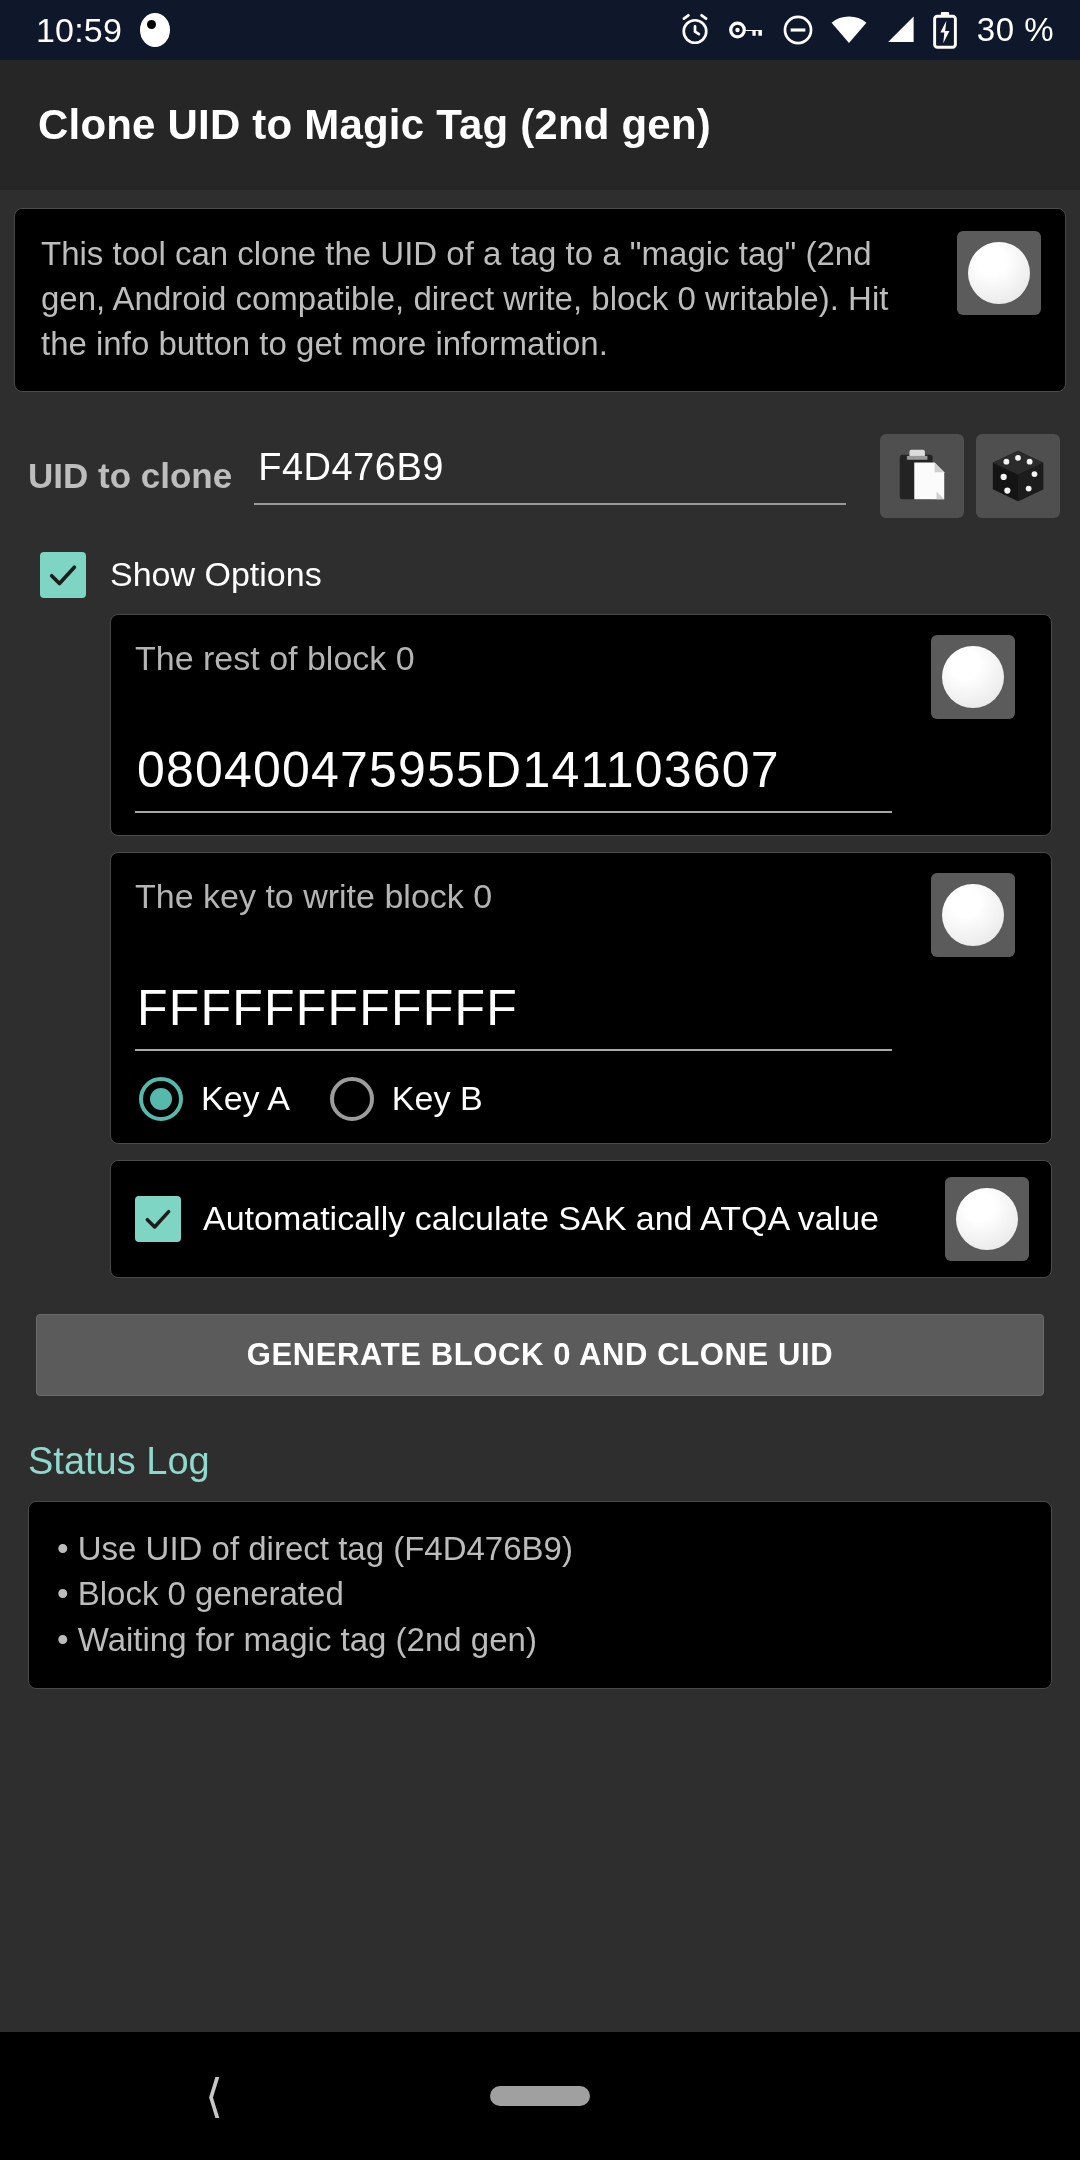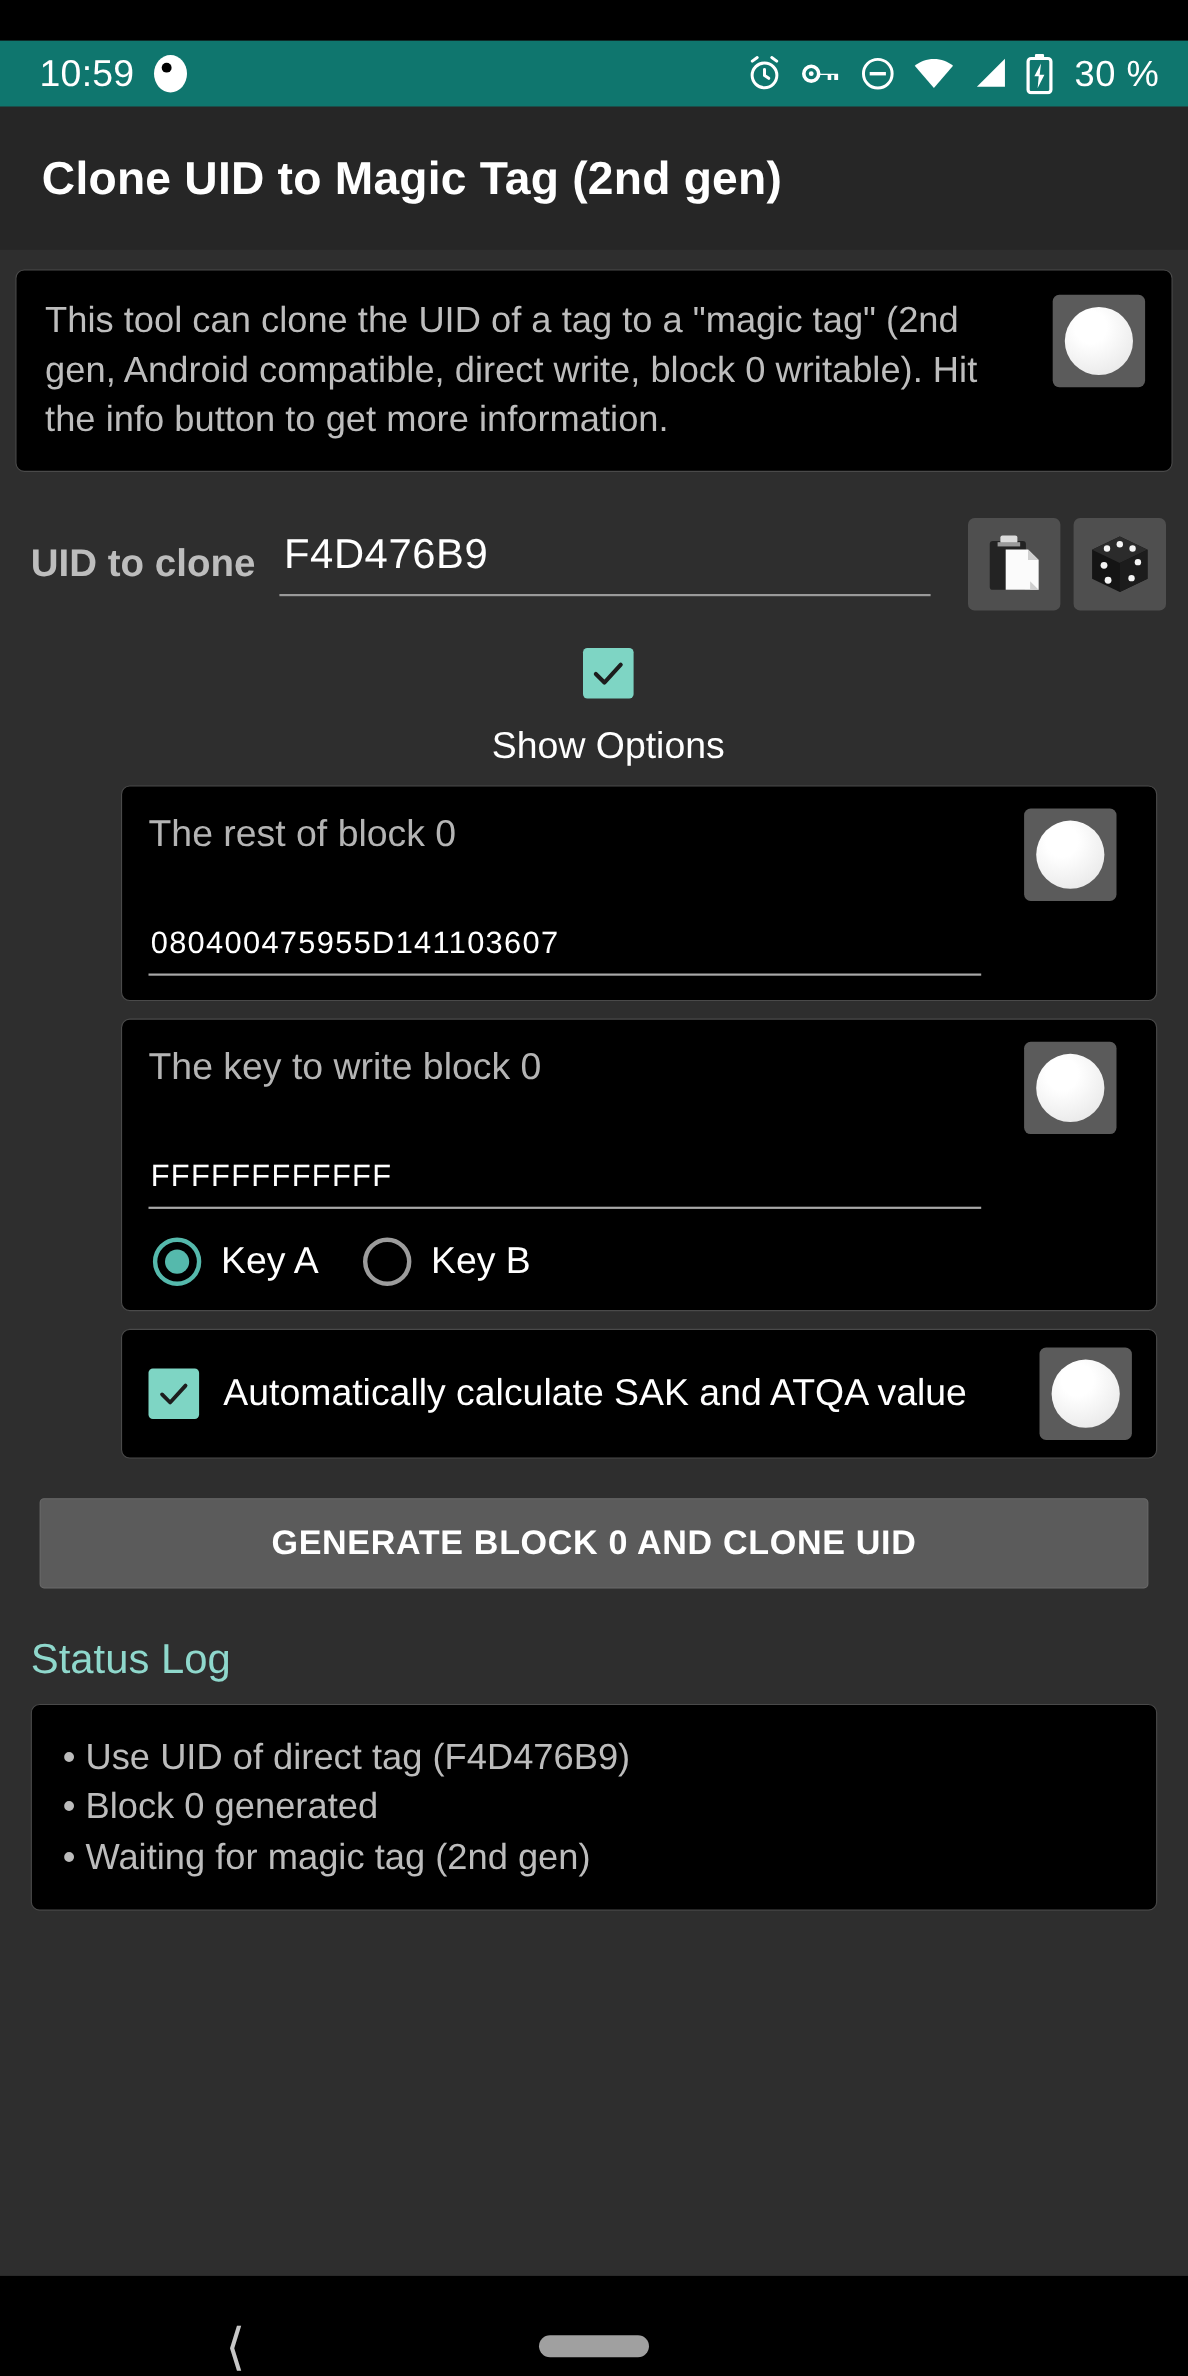--- a/index.html
+++ b/index.html
@@ -6,24 +6,23 @@
   html, body {
     width: 1080px; height: 2160px;
     background: #000;
     font-family: "Liberation Sans", sans-serif;
     overflow: hidden;
   }
   .phone { position: relative; width: 1080px; height: 2160px; background: #2e2e2e; }
 
   
   .statusbar {
-    height: 60px; background: #0f766e; color: #fff;
+    height: 60px; background: #0f172a; color: #fff;
     display: flex; align-items: center; justify-content: space-between;
     padding: 0 26px 0 36px;
-    margin-top: 37px;
   }
   .sb-left { display: flex; align-items: center; gap: 18px; }
   .sb-time { font-size: 34px; letter-spacing: .2px; }
   .sb-right { display: flex; align-items: center; gap: 15px; }
   .sb-pct { font-size: 33px; margin-left: 4px; letter-spacing: .5px; }
   .notif-dot {
     width: 30px; height: 34px; background: #fff; border-radius: 50%;
     position: relative;
   }
   .notif-dot::after {
@@ -79,37 +78,37 @@
     border-bottom: 2px solid #9a9a9a; padding: 0 4px 14px 4px;
   }
   .uid-value { color: #fff; font-size: 38px; letter-spacing: .5px; }
   .icon-btn {
     width: 84px; height: 84px; background: #4f4f4f; border-radius: 6px;
     display: flex; align-items: center; justify-content: center; flex: none;
     margin-left: 12px;
   }
 
   
-  .opt-row { display: flex; align-items: center; margin-top: 34px; padding-left: 26px; gap: 24px; flex-direction: column; }
+  .opt-row { display: flex; align-items: center; margin-top: 34px; padding-left: 26px; gap: 24px; }
   .chk {
     width: 46px; height: 46px; border-radius: 4px; background: #7ed5c4; flex: none;
     display: flex; align-items: center; justify-content: center;
   }
   .chk svg { display:block; }
   .opt-label { color: #ffffff; font-size: 34px; }
 
   
   .opt-card { margin: 16px 14px 0 96px; padding: 20px 36px 22px 24px; position: relative; }
   .opt-card .headrow { display: flex; align-items: flex-start; justify-content: space-between; gap: 14px; }
   .opt-title { color: #b4b4b4; font-size: 34px; padding-top: 4px; }
   .field-line {
     border-bottom: 2px solid #a8a8a8; margin-top: 22px; padding: 0 2px 12px 2px;
     width: 86%;
   }
-  .field-value { color: #ffffff; font-size: 28px; letter-spacing: 1.2px; }
+  .field-value { color: #ffffff; font-size: 50px; letter-spacing: 1.2px; }
 
   .radio-row { display: flex; align-items: center; gap: 18px; margin-top: 26px; padding-left: 4px; }
   .radio {
     width: 44px; height: 44px; border-radius: 50%; border: 4px solid #9c9c9c;
     display: flex; align-items: center; justify-content: center; flex: none;
   }
   .radio.on { border-color: #55b9ac; }
   .radio.on::after { content: ""; width: 22px; height: 22px; border-radius: 50%; background: #55b9ac; }
   .radio-label { color: #fff; font-size: 34px; margin-right: 22px; }
 

